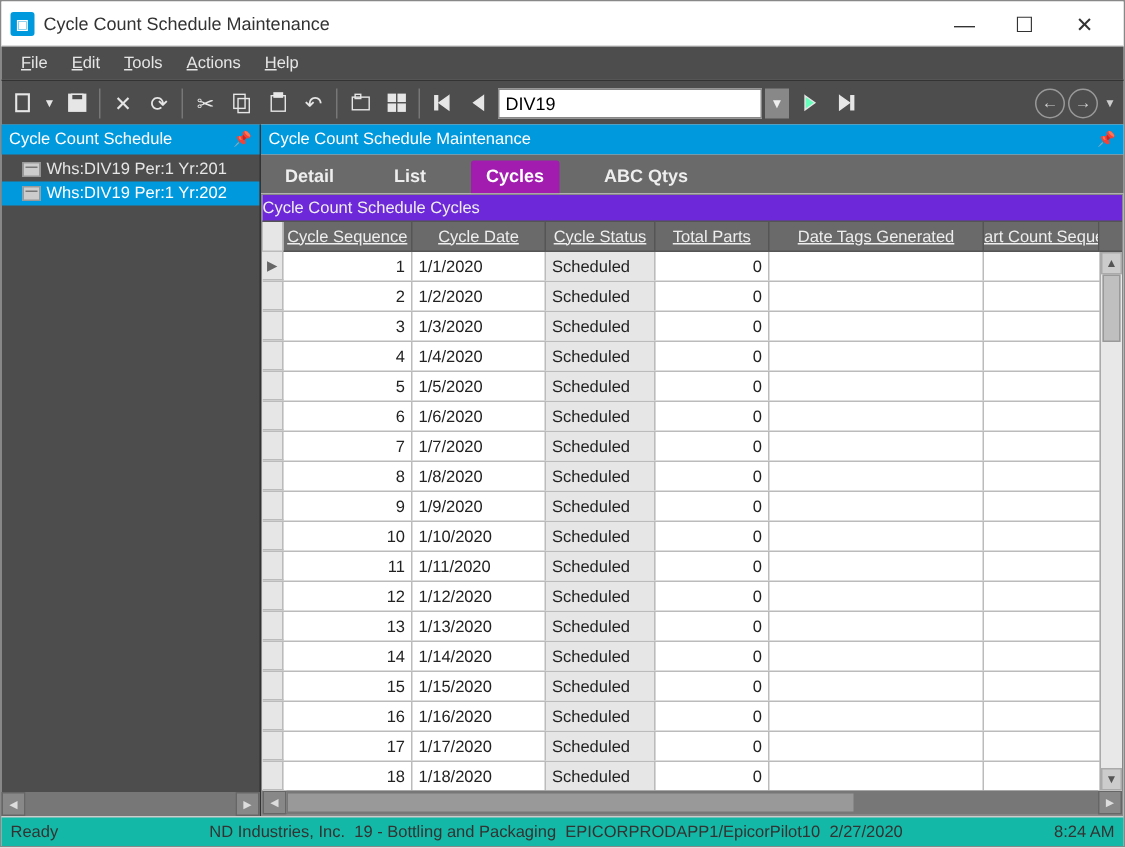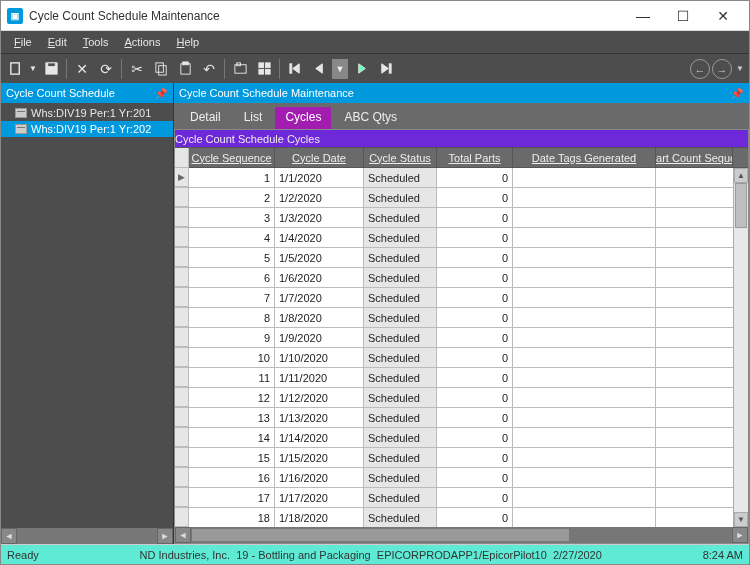--- a/index.html
+++ b/index.html
@@ -26,21 +26,21 @@
   .schedlabel { height:18px; background:#6a6a6a; color:#e6e6e6; font-size:11px; padding:2px 5px; }
   .tree { flex:1; padding:2px 0; overflow:hidden;}
   .treeitem { display:flex; align-items:center; height:16px; padding:0 2px 0 14px; color:#e6e6e6; font-size:11px; white-space:nowrap; overflow:hidden; gap:4px;}
   .treeitem.selected { background:#0099de; color:#fff; }
   .treeicon { width:12px;height:10px; background:#ccc; border:1px solid #999; display:inline-block; position:relative;}
   .treeicon:before { content:''; position:absolute; left:1px;right:1px;top:2px;height:1px;background:#777;}
   .sidebar-scroll { height:16px; background:#6a6a6a; display:flex;}
   .sidebar-scroll .sb-btn{width:16px;background:#888;border:1px solid #666;display:flex;align-items:center;justify-content:center;color:#ddd;font-size:9px;}
   .sidebar-scroll .sb-track{flex:1;background:#777;}
   .main { flex:1; display:flex; flex-direction:column; min-width:0; }
-  .tabsrow { height:26px; background:#6a6a6a; display:flex; align-items:flex-end; padding:4px 6px 0 6px; gap:3px;}
+  .tabsrow { height:26px; background:#6a6a6a; display:flex; align-items:flex-end; padding:4px 6px 0 6px; gap:20px;font-weight:bold;}
   .tab { height:22px; padding:3px 10px; font-size:12px; color:#eee; border-radius:2px 2px 0 0;}
   .tab.active { background:#a21caf; color:#fff; }
   .gridwrap { flex:1; background:#fff; display:flex; flex-direction:column; border:1px solid #888; margin:0; min-height:0;}
   .gridtitle { height:18px; background:#6d28d9; color:#eee; font-size:11px; text-align:left; line-height:18px; border-bottom:1px solid #555;}
   .gridhead { display:flex; height:20px; background:#6a6a6a; color:#eee; font-size:11px;}
   .gh { border-right:1px solid #555; border-bottom:1px solid #555; display:flex; align-items:center; justify-content:center; padding:0 3px; overflow:hidden; white-space:nowrap;text-decoration:underline;}
   .gridbody { flex:1; overflow:hidden; background:#fff; position:relative;}
   .gr { display:flex; height:20px; border-bottom:1px solid #bbb;}
   .gc { border-right:1px solid #bbb; padding:0 4px; display:flex; align-items:center; font-size:11px; color:#222; overflow:hidden;}
   .gc.num { justify-content:flex-end; }
@@ -48,21 +48,21 @@
   .rowhdr { width:14px; background:#e6e6e6; border-right:1px solid #bbb; border-bottom:1px solid #bbb; display:flex;align-items:center;justify-content:center;color:#666;font-size:9px;}
   .c-seq{width:86px}.c-date{width:89px}.c-stat{width:73px}.c-parts{width:76px}.c-tags{width:143px}.c-start{flex:1}
   .vscroll { position:absolute; right:0; top:0; bottom:0; width:15px; background:#ddd; border-left:1px solid #aaa; display:flex; flex-direction:column;}
   .vscroll .sbtn{height:15px;background:#ccc;border:1px solid #aaa;display:flex;align-items:center;justify-content:center;color:#555;font-size:8px;}
   .vscroll .strack{flex:1;background:#e8e8e8;position:relative;}
   .vscroll .sthumb{position:absolute;left:1px;right:1px;top:0;height:45px;background:#bfbfbf;border:1px solid #999;}
   .hscroll { height:16px; background:#6a6a6a; display:flex;}
   .hscroll .sbtn{width:16px;background:#888;border:1px solid #666;display:flex;align-items:center;justify-content:center;color:#ddd;font-size:9px;}
   .hscroll .strack{flex:1;background:#777;position:relative;}
   .hscroll .sthumb{position:absolute;top:1px;bottom:1px;left:0;width:70%;background:#999;border:1px solid #777;}
-  .statusbar { height:20px; background:#5eead4; border-top:1px solid #ccc; display:flex; align-items:center; font-size:11px; color:#333; padding:0 6px; gap:8px;}
+  .statusbar { height:20px; background:#14b8a6; border-top:1px solid #ccc; display:flex; align-items:center; font-size:11px; color:#333; padding:0 6px; gap:8px;}
   .statusbar .seg { white-space:nowrap; }
   .statusbar .spacer { flex:1; text-align:center; }
   .pin{font-size:10px;}
 </style>
 </head>
 <body>
 
 <div class="window">
 
   <div class="titlebar">
@@ -134,20 +134,21 @@
         <svg viewBox="0 0 16 16">
           <rect x="2" y="3" width="2" height="10" fill="#e6e6e6"></rect>
           <path d="M12 3 L5 8 L12 13 Z" fill="#e6e6e6"></path>
         </svg>
       </div>
     <div class="tbtn">
         <svg viewBox="0 0 16 16">
           <path d="M11 3 L4 8 L11 13 Z" fill="#e6e6e6"></path>
         </svg>
       </div>
+    <input class="tinput" value="DIV19" style="">
     <div class="tdrop">▼</div>
     <div class="tbtn" style="color:#7aa;">
         <svg viewBox="0 0 16 16">
           <path d="M5 3 L12 8 L5 13 Z" fill="#6fb"></path>
         </svg>
       </div>
     <div class="tbtn">
         <svg viewBox="0 0 16 16">
           <path d="M4 3 L11 8 L4 13 Z" fill="#e6e6e6"></path>
           <rect x="12" y="3" width="2" height="10" fill="#e6e6e6"></rect>

